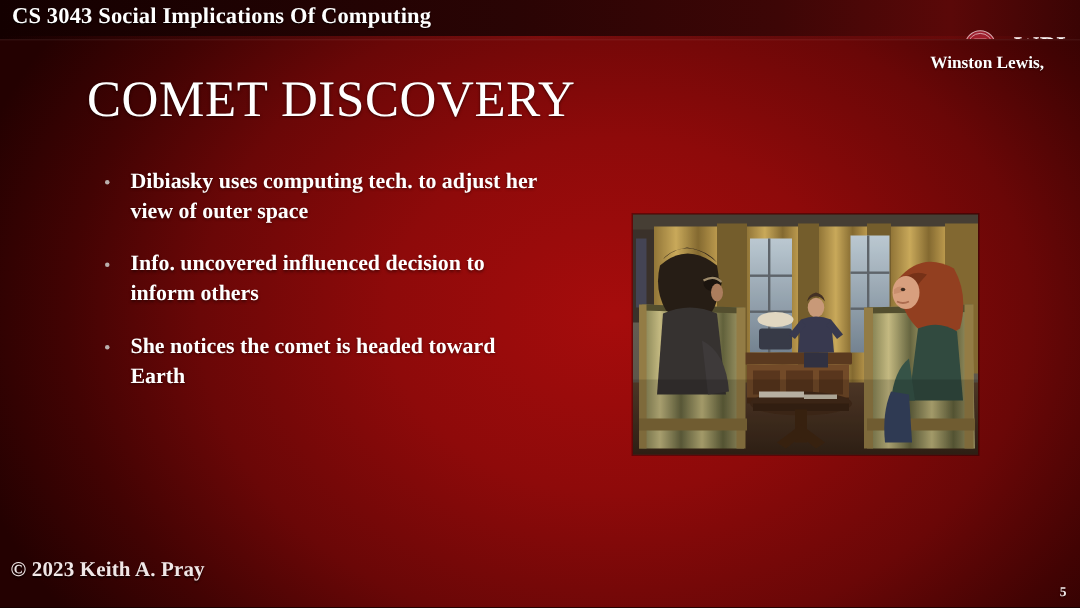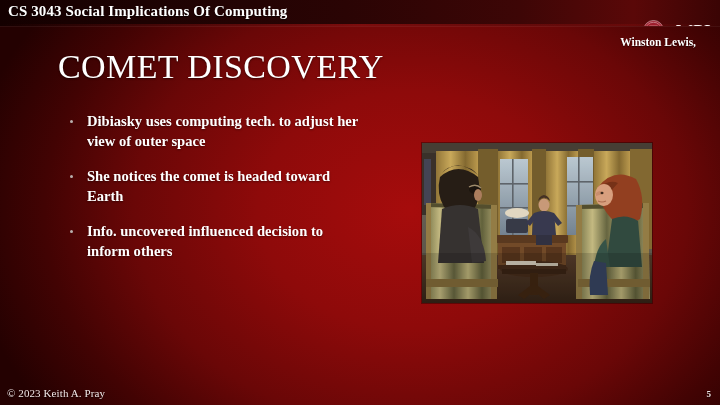--- a/index.html
+++ b/index.html
@@ -71,22 +71,22 @@
   
   #photo{
     position:absolute;left:422px;top:143px;width:230px;height:160px;
     overflow:hidden;background:#2b2218;
     box-shadow:0 0 0 1px rgba(0,0,0,.35);
   }
   #photo svg{display:block;width:230px;height:160px;}
 
   
   #copyright{
-    position:absolute;left:7px;bottom:6px;
-    font-size:11px;font-weight:normal;color:#f0e6e6;letter-spacing:.1px;
+    position:absolute;left:7px;bottom:16px;
+    font-size:14px;font-weight:bold;color:#f0e6e6;letter-spacing:.1px;
     text-shadow:0 1px 1px rgba(0,0,0,.6);
   }
   #page-number{
     position:absolute;right:9px;bottom:6px;
     font-size:9px;font-weight:bold;color:#f0e6e6;
     text-shadow:0 1px 1px rgba(0,0,0,.6);
   }
 </style>
 </head>
 <body>
@@ -116,25 +116,25 @@
     <div>Winston Lewis,</div>
   </div>
 
   <ul id="bullet-list">
     <li class="bullet-item">
       <span class="dot"></span>
       <span>Dibiasky uses computing tech. to adjust her view of outer space</span>
     </li>
     <li class="bullet-item">
       <span class="dot"></span>
-      <span>She notices the comet is headed toward Earth</span>
+      <span>Info. uncovered influenced decision to inform others</span>
     </li>
     <li class="bullet-item">
       <span class="dot"></span>
-      <span>Info. uncovered influenced decision to inform others</span>
+      <span>She notices the comet is headed toward Earth</span>
     </li>
   </ul>
 
   <div id="photo">
     <svg viewBox="0 0 230 160" preserveAspectRatio="none">
       <defs>
         <linearGradient id="wall" x1="0" y1="0" x2="0" y2="1">
           <stop offset="0" stop-color="#6b6a62"></stop>
           <stop offset="1" stop-color="#4a4740"></stop>
         </linearGradient>

